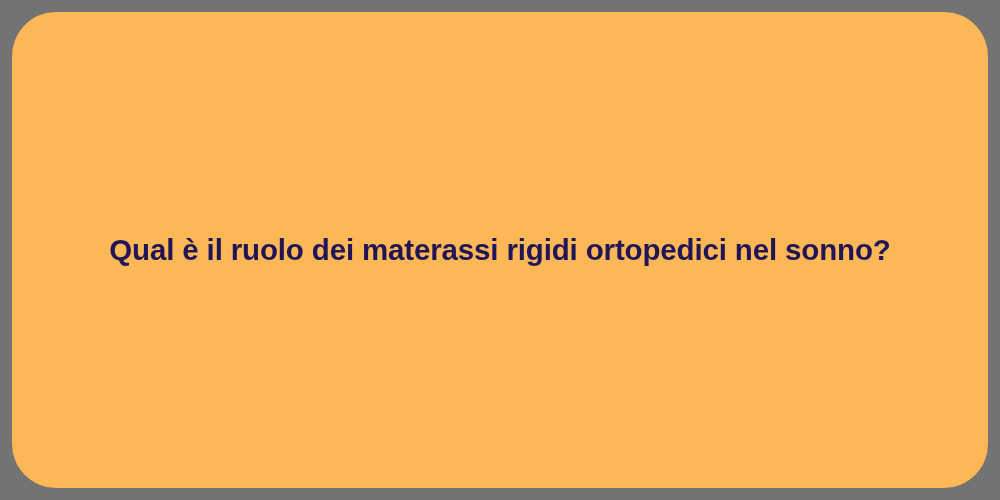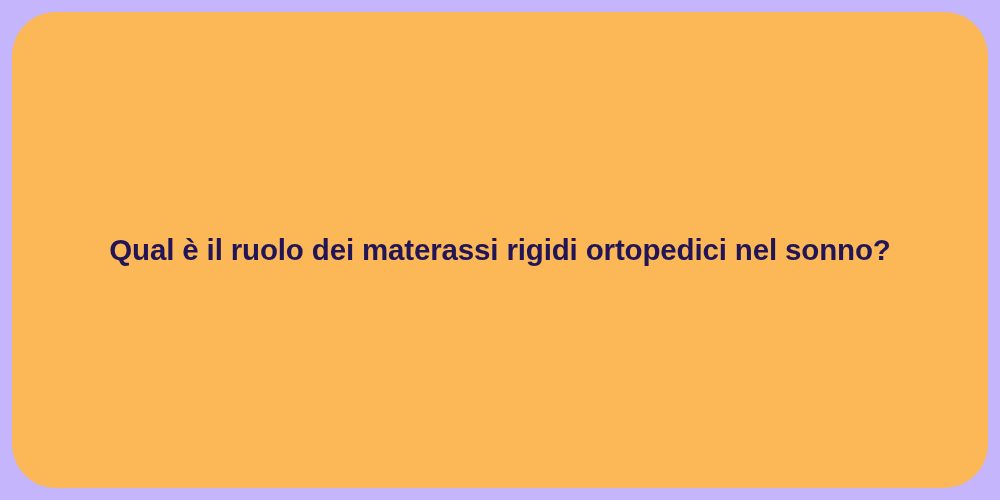--- a/index.html
+++ b/index.html
@@ -13,21 +13,21 @@
     height: 500px;
     overflow: hidden;
     font-family: "Liberation Sans", sans-serif;
   }
 
   .canvas {
     position: relative;
     width: 1000px;
     height: 500px;
     box-sizing: border-box;
-    background: #c4b5fd;
+    background: #737373;
     display: flex;
     align-items: center;
     justify-content: center;
   }
 
   .card {
     position: absolute;
     left: 12px;
     top: 12px;
     right: 12px;

